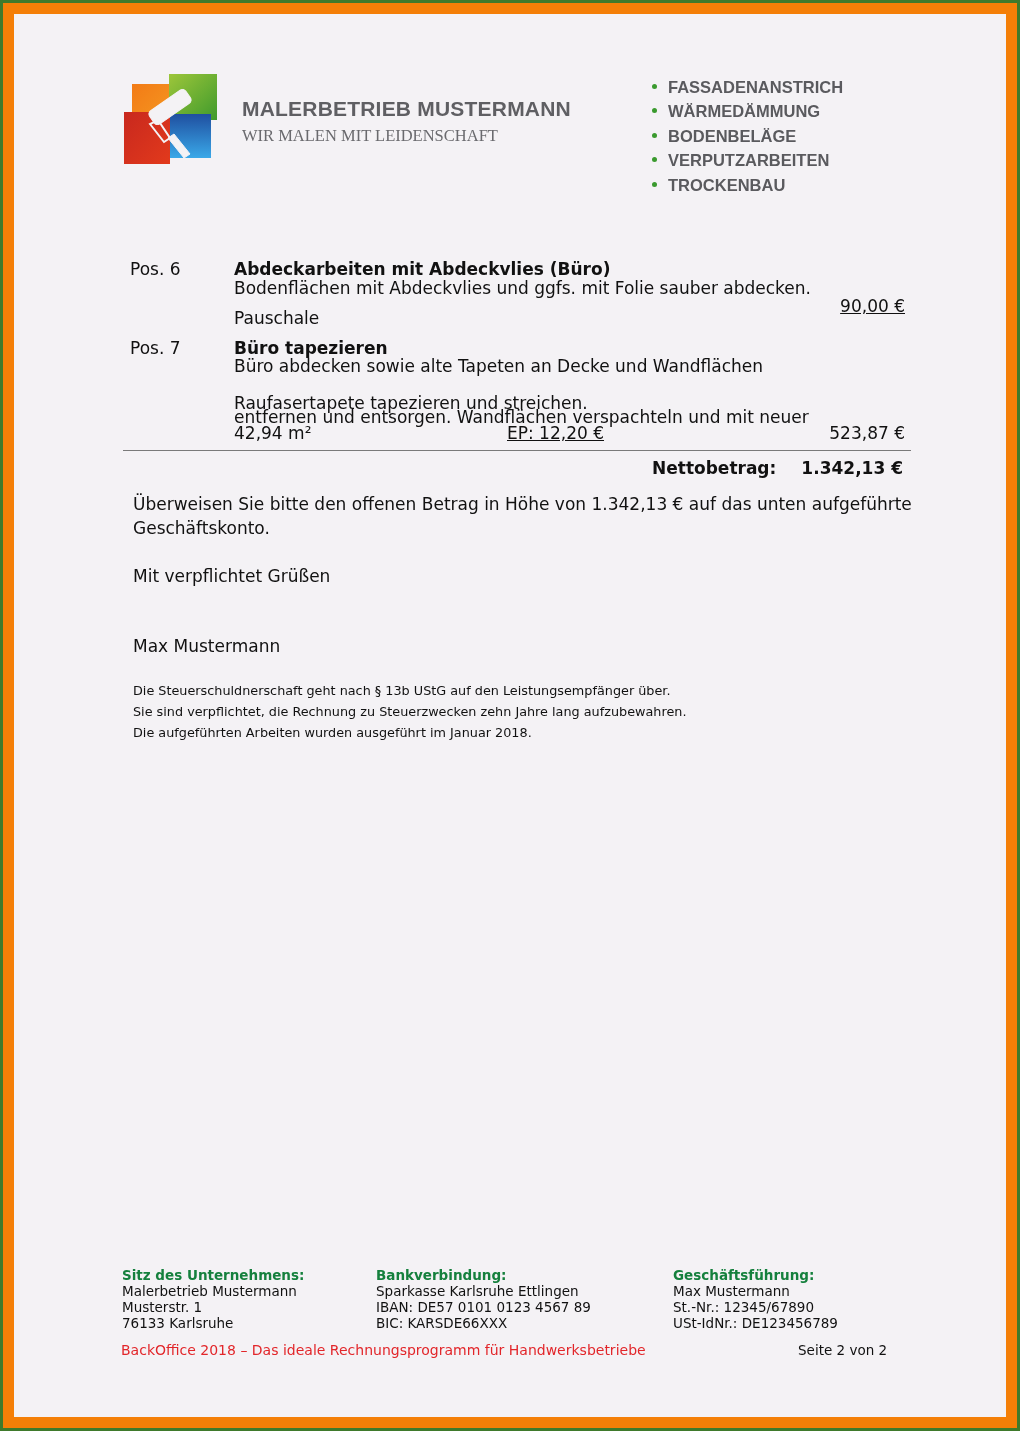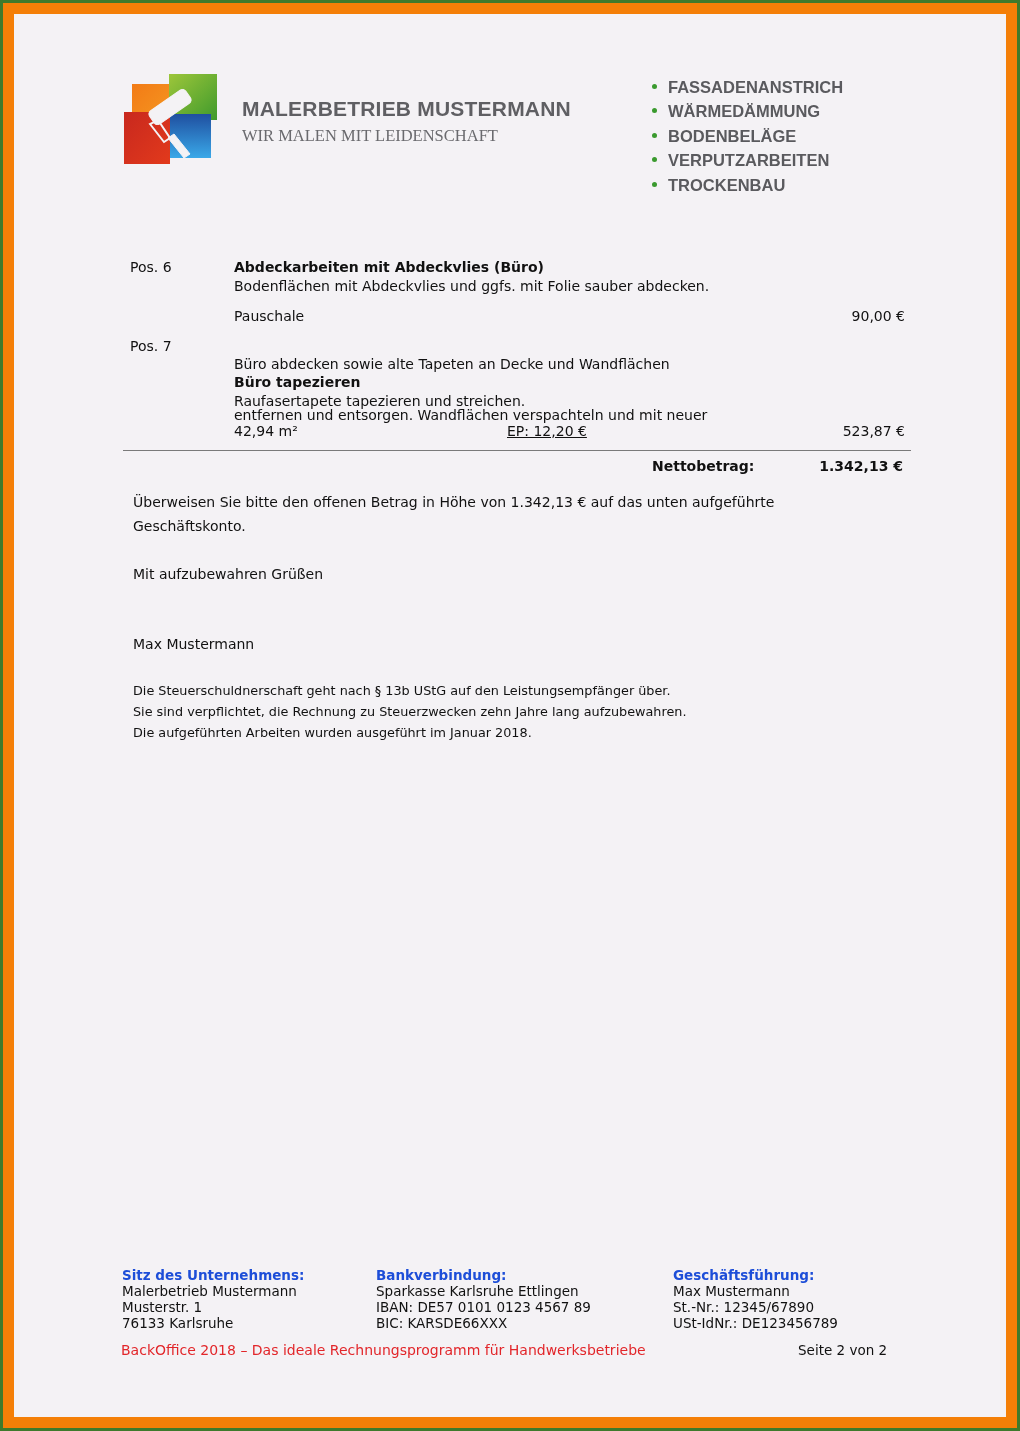--- a/index.html
+++ b/index.html
@@ -35,27 +35,27 @@
   .services { position:absolute; left:652px; top:76px; list-style:none; margin:0; padding:0; }
   .services li {
     font-family:"Liberation Sans", sans-serif; font-weight:bold;
     font-size:16.5px; color:#5a5a5e; height:24.4px; line-height:22px; position:relative; padding-left:16px;
   }
   .services li .dot {
     position:absolute; left:0; top:8px; width:5px; height:5px; border-radius:50%; background:#3a9a2e;
   }
 
   
-  .txt { font-size:14px; color:#111; white-space:nowrap; }
+  .txt { font-size:17px; color:#111; white-space:nowrap; }
   .bold { font-weight:bold; }
   .rule { position:absolute; left:123px; top:450px; width:788px; height:1px; background:#7a7a7a; }
 
   .small { font-size:12.8px; }
 
-  .foot-h { font-size:13.5px; font-weight:bold; color:#1d4ed8; }
+  .foot-h { font-size:13.5px; font-weight:bold; color:#15803d; }
   .foot-t { font-size:13.5px; color:#111; line-height:16px; }
   .foot-red { font-size:14px; color:#e2262a; }
 </style>
 </head>
 <body>
 
 <div class="frame-outer"></div>
 <div class="frame-inner"></div>
 
 <div class="logo">
@@ -98,42 +98,42 @@
   <li><span class="dot"></span><span>BODENBELÄGE</span></li>
   <li><span class="dot"></span><span>VERPUTZARBEITEN</span></li>
   <li><span class="dot"></span><span>TROCKENBAU</span></li>
 </ul>
 
 <div>
   <div class="abs txt" style="left:130px;top:259px;">Pos. 6</div>
   <div class="abs txt bold" style="left:234px;top:259px;">Abdeckarbeiten mit Abdeckvlies (Büro)</div>
   <div class="abs txt" style="left:234px;top:278px;">Bodenflächen mit Abdeckvlies und ggfs. mit Folie sauber abdecken.</div>
   <div class="abs txt" style="left:234px;top:308px;">Pauschale</div>
-  <div class="abs txt" style="right:115px;top:308px;">90,00 €</div>
+  <div class="abs txt" style="right:115px;top:296px;text-decoration:underline;">90,00 €</div>
 </div>
 
 <div>
   <div class="abs txt" style="left:130px;top:338px;">Pos. 7</div>
-  <div class="abs txt bold" style="left:234px;top:338px;margin-top:36px;">Büro tapezieren</div>
+  <div class="abs txt bold" style="left:234px;top:338px;">Büro tapezieren</div>
   <div class="abs txt" style="left:234px;top:356px;">Büro abdecken sowie alte Tapeten an Decke und Wandflächen</div>
   <div class="abs txt" style="left:234px;top:374px;margin-top:33px;">entfernen und entsorgen. Wandflächen verspachteln und mit neuer</div>
   <div class="abs txt" style="left:234px;top:393px;">Raufasertapete tapezieren und streichen.</div>
   <div class="abs txt" style="left:234px;top:423px;">42,94 m²</div>
   <div class="abs txt" style="left:507px;top:423px;text-decoration:underline;">EP: 12,20 €</div>
   <div class="abs txt" style="right:115px;top:423px;">523,87 €</div>
 </div>
 
 <div class="rule"></div>
 
 <div class="abs txt bold" style="left:652px;top:458px;">Nettobetrag:</div>
 <div class="abs txt bold" style="right:117px;top:458px;">1.342,13 €</div>
 
 <div class="abs txt" style="left:133px;top:494px;">Überweisen Sie bitte den offenen Betrag in Höhe von 1.342,13 € auf das unten aufgeführte</div>
 <div class="abs txt" style="left:133px;top:518px;">Geschäftskonto.</div>
-<div class="abs txt" style="left:133px;top:566px;">Mit aufzubewahren Grüßen</div>
+<div class="abs txt" style="left:133px;top:566px;">Mit verpflichtet Grüßen</div>
 <div class="abs txt" style="left:133px;top:636px;">Max Mustermann</div>
 
 <div class="abs txt small" style="left:133px;top:683px;">Die Steuerschuldnerschaft geht nach § 13b UStG auf den Leistungsempfänger über.</div>
 <div class="abs txt small" style="left:133px;top:704px;">Sie sind verpflichtet, die Rechnung zu Steuerzwecken zehn Jahre lang aufzubewahren.</div>
 <div class="abs txt small" style="left:133px;top:725px;">Die aufgeführten Arbeiten wurden ausgeführt im Januar 2018.</div>
 
 <div class="abs" style="left:122px;top:1267px;">
   <div class="foot-h">Sitz des Unternehmens:</div>
   <div class="foot-t">Malerbetrieb Mustermann</div>
   <div class="foot-t">Musterstr. 1</div>

